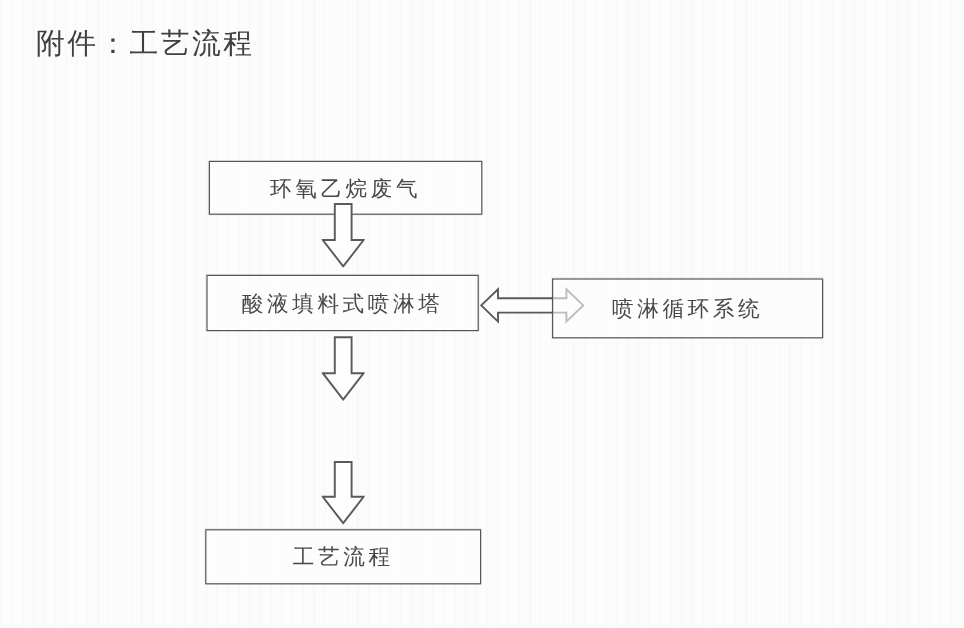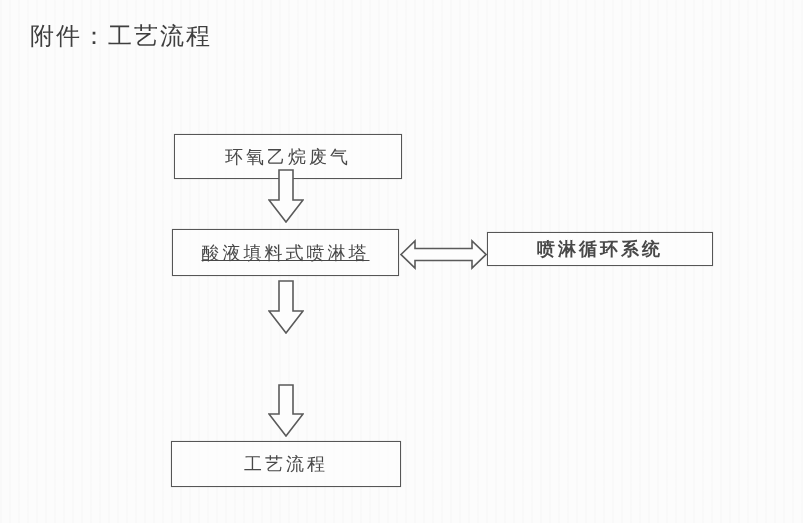--- a/index.html
+++ b/index.html
@@ -39,22 +39,22 @@
     display: flex;
     align-items: center;
     justify-content: center;
     font-size: 18px;
     letter-spacing: 3px;
     color: #484848;
     box-shadow: 0 0 1px rgba(70,70,70,0.35);
   }
 
   .node-waste-gas   { left: 174px; top: 118px; width: 228px; height: 45px; margin-top: 16px; }
-  .node-spray-tower { left: 172px; top: 229px; width: 227px; height: 47px; text-decoration: underline; }
-  .node-circulation { left: 487px; top: 232px; width: 226px; height: 34px; font-weight: bold; }
+  .node-spray-tower { left: 172px; top: 229px; width: 227px; height: 47px; }
+  .node-circulation { left: 460px; top: 232px; width: 226px; height: 50px; }
   .node-fan         { left: 171px; top: 336px; width: 227px; height: 48px; }
   .node-discharge   { left: 171px; top: 441px; width: 230px; height: 46px; }
 
   .arrow { position: absolute; }
   .arrow svg { display: block; }
   .arrow polygon, .arrow path {
     fill: #fdfdfd;
     stroke: #5a5a5a;
     stroke-width: 1.6;
     stroke-linejoin: miter;

